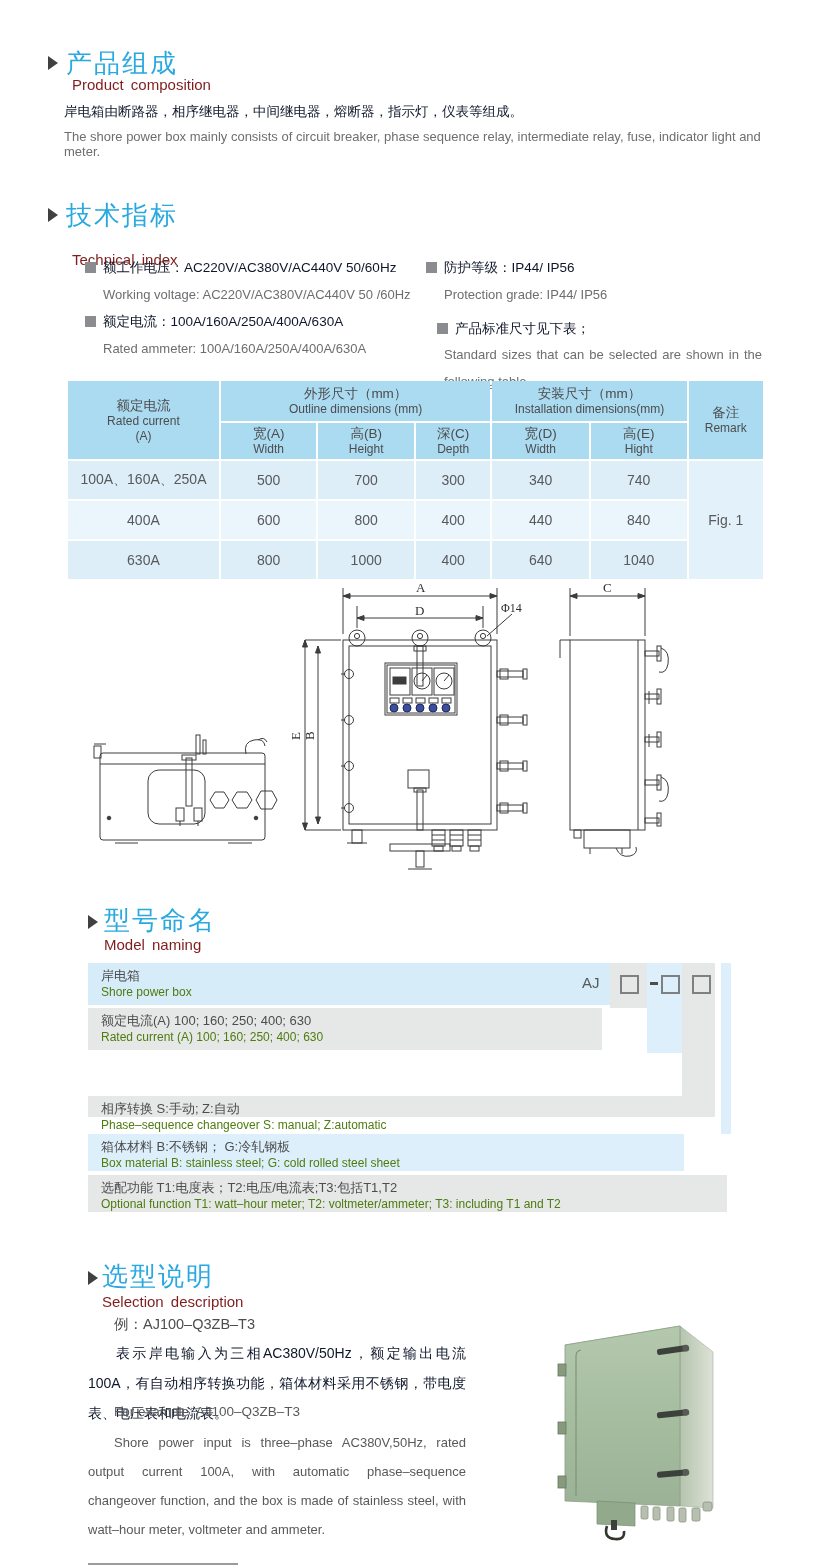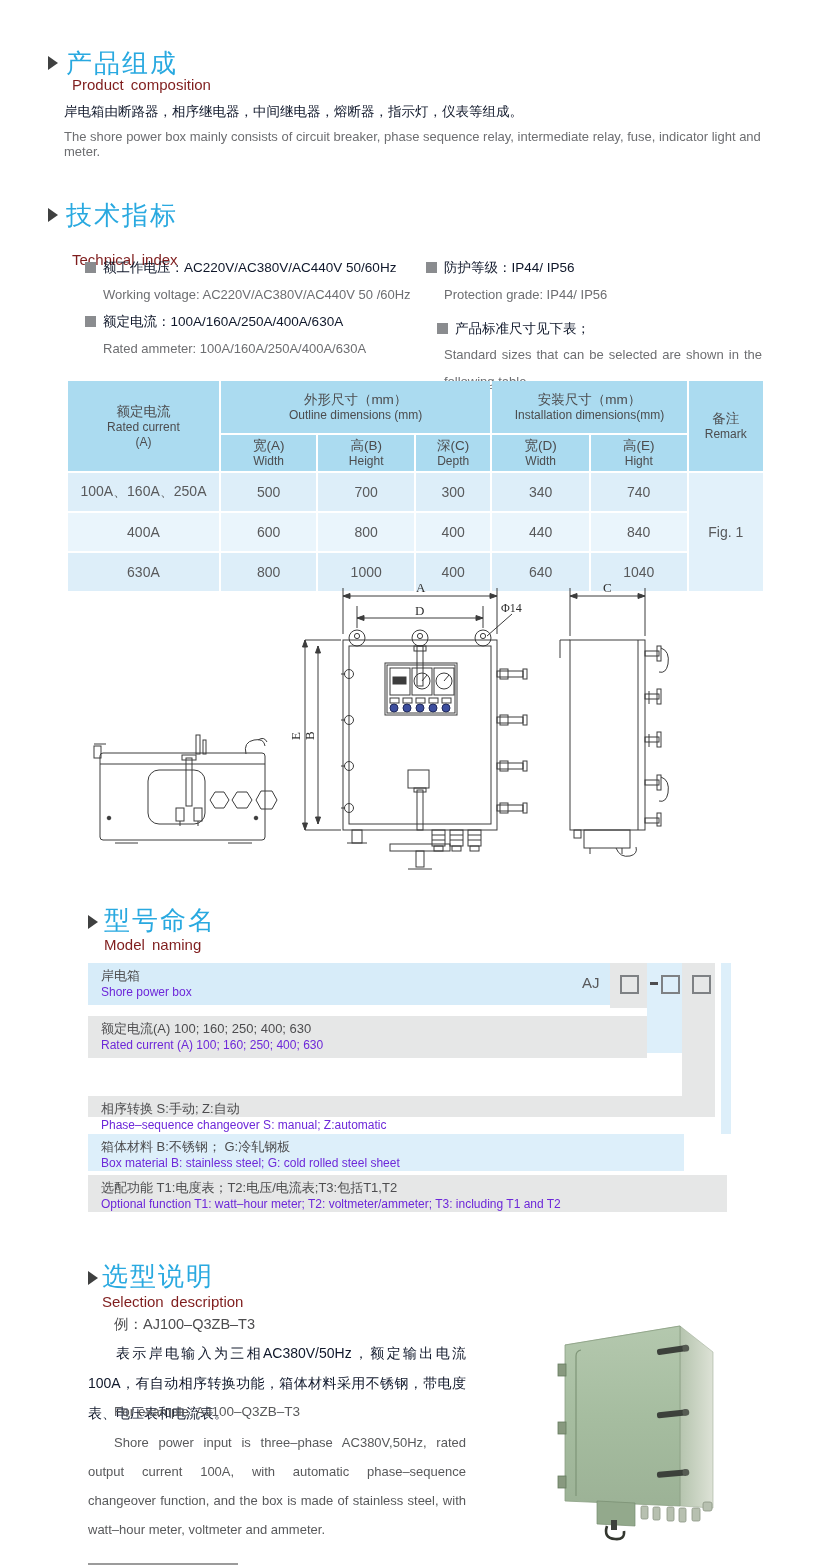--- a/index.html
+++ b/index.html
@@ -19,21 +19,21 @@
   .th{background:#abdbf0;color:#4c4c4e;}
   .rA{background:#ddeef9;color:#58595b;}
   .rB{background:#eaf5fc;color:#58595b;}
   .rC{background:#e2f1fa;color:#58595b;}
   .h-cn{font-size:13.5px;line-height:17px;}
   .h-en{font-size:12px;line-height:15px;}
   .dval{font-size:14px;}
   
   .nrow{position:absolute;left:0;}
   .nrow .l1{position:absolute;left:13px;top:4px;font-size:13px;color:#4d4d4f;white-space:nowrap;}
-  .nrow .l2{position:absolute;left:13px;top:22px;font-size:12px;color:#6d28d9;white-space:nowrap;}
+  .nrow .l2{position:absolute;left:13px;top:22px;font-size:12px;color:#4d7c0f;white-space:nowrap;}
   .gray{background:#e6e7e7;}
   .blue{background:#ddeffa;}
   .blue1{background:#d7ecf9;}
   .mbox{position:absolute;width:15px;height:15px;border:2px solid #7e8184;background:transparent;}
   .jpara{text-align:justify;}
   svg text{font-family:"Liberation Serif","DejaVu Serif",serif;}
 </style>
 </head>
 <body>
 
@@ -63,21 +63,21 @@
     <colgroup>
         <col style="width:150px">
         <col style="width:95px">
         <col style="width:95px">
         <col style="width:74px">
         <col style="width:96px">
         <col style="width:95px">
         <col style="width:74px">
       </colgroup>
     <tbody>
-        <tr style="height:52px;">
+        <tr style="height:40px;">
       <th class="th" rowspan="2">
         <div class="h-cn">额定电流</div>
         <div class="h-en">Rated current</div>
         <div class="h-en">(A)</div>
       </th>
       <th class="th" colspan="3">
         <div class="h-cn">外形尺寸（mm）</div>
         <div class="h-en">Outline dimensions (mm)</div>
       </th>
       <th class="th" colspan="2">
@@ -333,21 +333,21 @@
 
     <div class="abs gray" style="left:522px;top:0;width:37px;height:45px;"></div>
     <div class="abs blue" style="left:559px;top:0;width:35px;height:90px;"></div>
     <div class="abs gray" style="left:594px;top:0;width:33px;height:133px;"></div>
     <div class="abs blue" style="left:633px;top:0;width:10px;height:171px;"></div>
 
     <div class="nrow blue1" style="top:0;width:522px;height:42px;text-decoration:underline;">
       <div class="l1">岸电箱</div>
         <div class="l2">Shore power box</div>
     </div>
-    <div class="nrow gray" style="top:53px;width:559px;height:42px;">
+    <div class="nrow gray" style="top:45px;width:514px;height:42px;">
       <div class="l1">额定电流(A)  100; 160; 250; 400; 630</div>
         <div class="l2">Rated current (A) 100; 160; 250; 400; 630</div>
     </div>
     <div class="nrow gray" style="top:133px;width:627px;height:21px;">
       <div class="l1">相序转换  S:手动; Z:自动</div>
         <div class="l2">Phase–sequence changeover  S: manual;  Z:automatic</div>
     </div>
     <div class="nrow blue" style="top:171px;width:596px;height:37px;">
       <div class="l1">箱体材料      B:不锈钢；  G:冷轧钢板</div>
         <div class="l2">Box material    B: stainless steel; G: cold rolled steel sheet</div>

